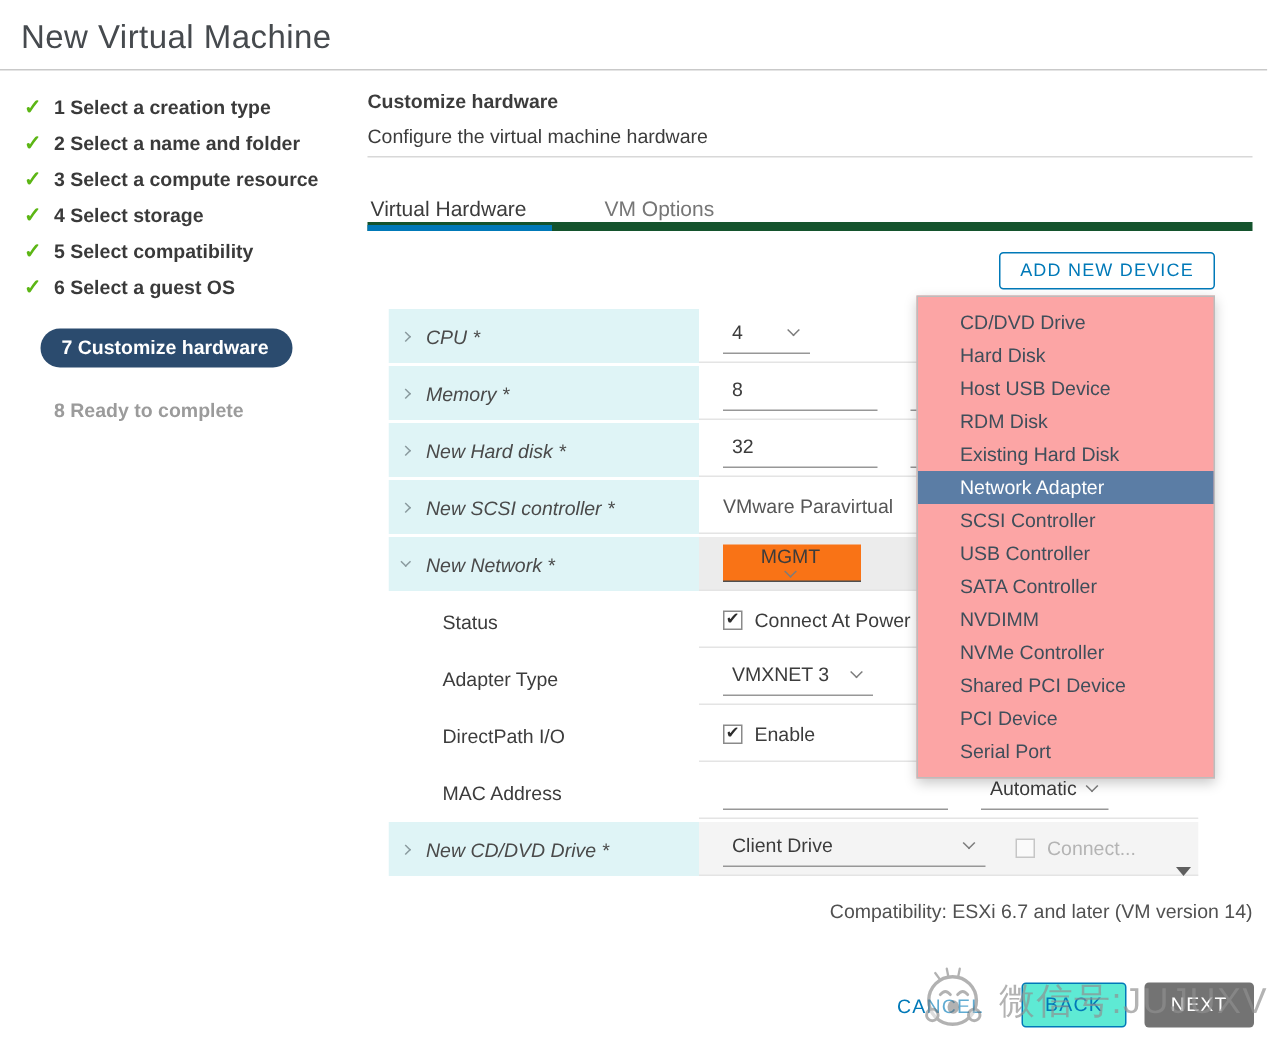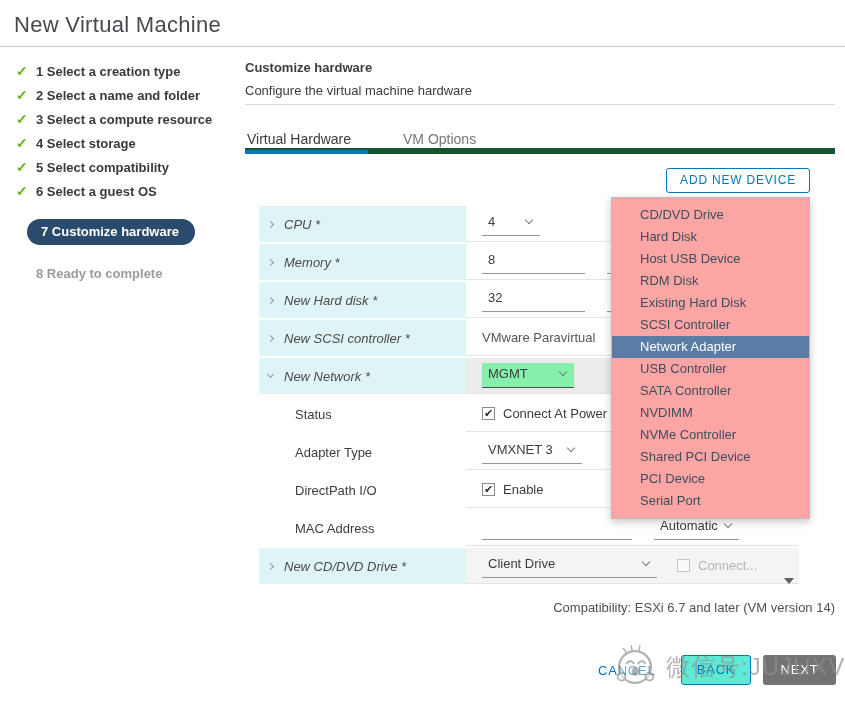--- a/index.html
+++ b/index.html
@@ -48,21 +48,21 @@
   .chev { display:inline-block; width:6px; height:6px; border-right:1.6px solid #7c7c7c; border-bottom:1.6px solid #7c7c7c; }
   .chev.right { transform:rotate(-45deg); }
   .chev.down { transform:rotate(45deg); margin-top:-4px; }
   .exp.chev { width:5px; height:5px; border-color:#8a9a9e; }
 
   .ulsel { display:flex; align-items:center; justify-content:space-between; border-bottom:1px solid #979797; height:25px; padding:0 8px 3px 6px; font-size:13px; color:#3c3c3c; }
   .ulinput { border-bottom:1px solid #979797; height:25px; display:flex; align-items:center; padding:0 6px 3px 6px; font-size:13px; color:#3c3c3c; }
   .w58 { width:58px; } .w103 { width:103px; } .w92 { width:92px; } .w100 { width:100px; }
   .w150 { width:150px; } .w175 { width:175px; } .w85 { width:85px; }
   .gbsel { margin-left:22px; width:52px; }
-  .mgmt { background:#86efac; border-bottom-color:#4f4f4f; }
+  .mgmt { background:#f97316; border-bottom-color:#4f4f4f;flex-direction:column; }
   .plain-val { font-size:13px; color:#565656; }
 
   .cb { width:13px; height:13px; border:1px solid #8a8a8a; background:#fff; display:inline-flex; align-items:center; justify-content:center; margin-right:8px; flex-shrink:0; font-size:11px; line-height:11px; color:#2d2d2d; }
   .cb--checked::before { content:"\2714"; }
   .cb--disabled { border-color:#c6c6c6; background:#fafafa; }
   .cb-label { font-size:13px; color:#3c3c3c; white-space:nowrap; }
   .cb-label--disabled { color:#b4b4b4; }
 
   .scroll-down { position:absolute; right:5px; bottom:6px; width:0; height:0; border-left:5px solid transparent; border-right:5px solid transparent; border-top:6px solid #5f5f5f; }
 
@@ -263,22 +263,22 @@
 
     <div class="scroll-down"></div>
   </div>
 
   <div class="menu">
     <div class="menu-item">CD/DVD Drive</div>
     <div class="menu-item">Hard Disk</div>
     <div class="menu-item">Host USB Device</div>
     <div class="menu-item">RDM Disk</div>
     <div class="menu-item">Existing Hard Disk</div>
+    <div class="menu-item menu-item--active">Network Adapter</div>
     <div class="menu-item">SCSI Controller</div>
-    <div class="menu-item menu-item--active">Network Adapter</div>
     <div class="menu-item">USB Controller</div>
     <div class="menu-item">SATA Controller</div>
     <div class="menu-item">NVDIMM</div>
     <div class="menu-item">NVMe Controller</div>
     <div class="menu-item">Shared PCI Device</div>
     <div class="menu-item">PCI Device</div>
     <div class="menu-item">Serial Port</div>
   </div>
 
   <div class="compat">Compatibility: ESXi 6.7 and later (VM version 14)</div>

